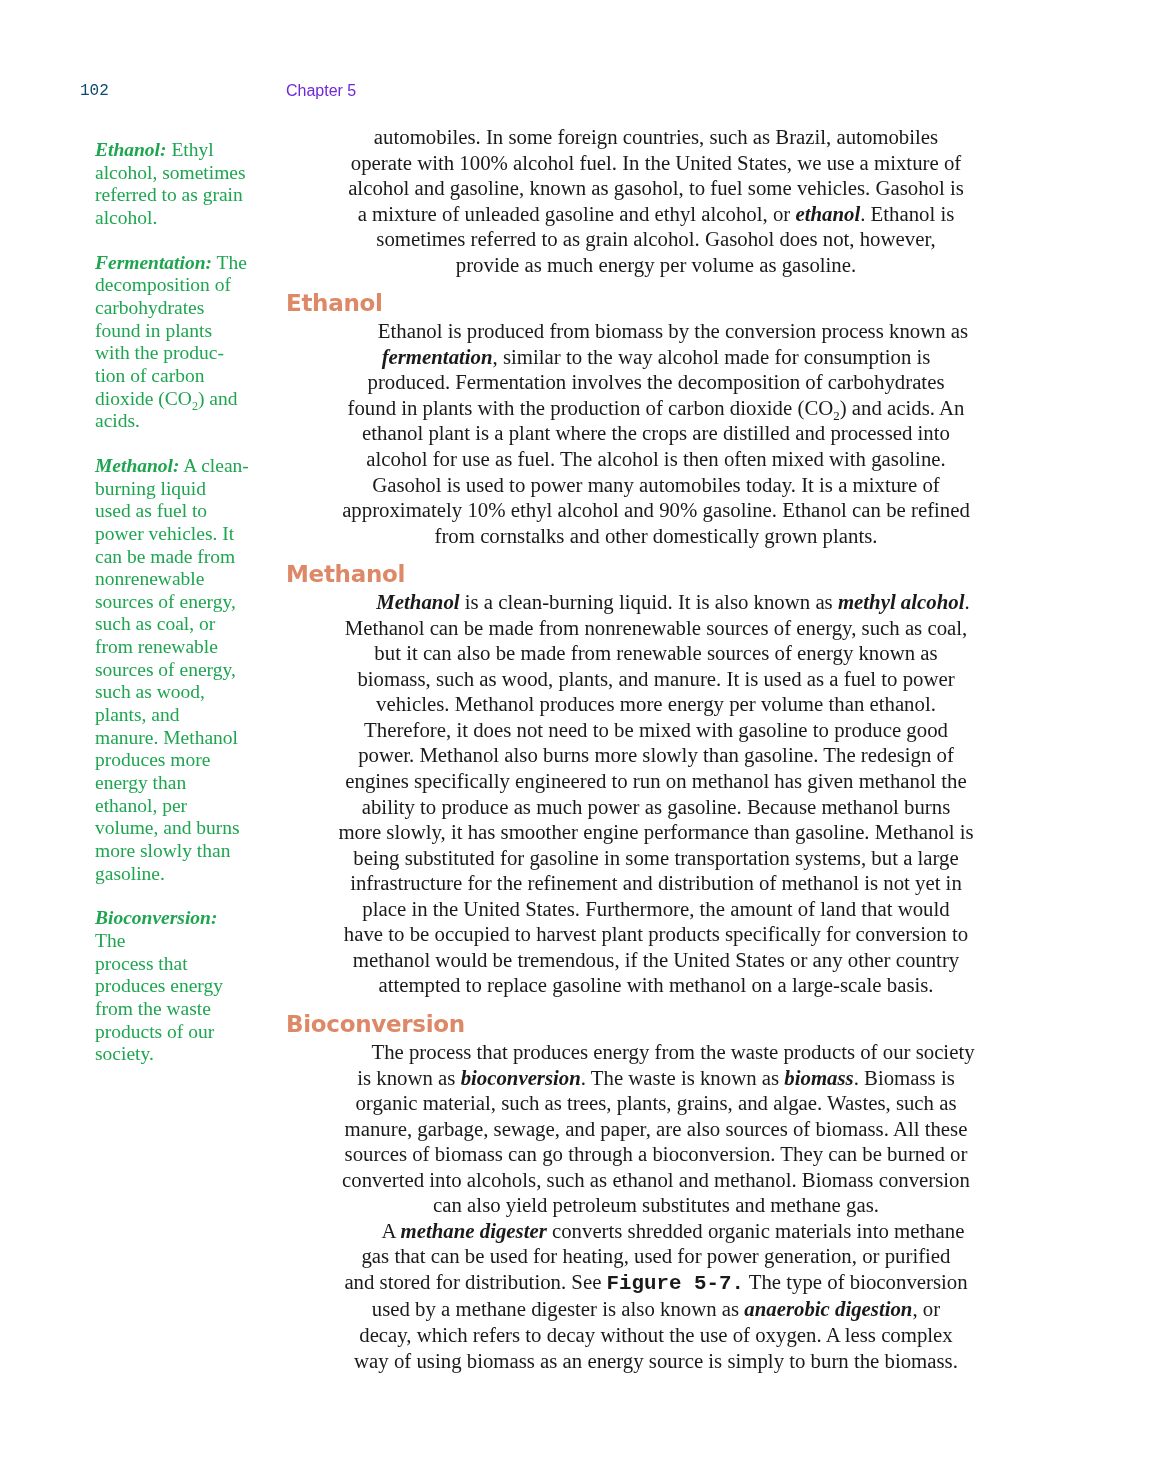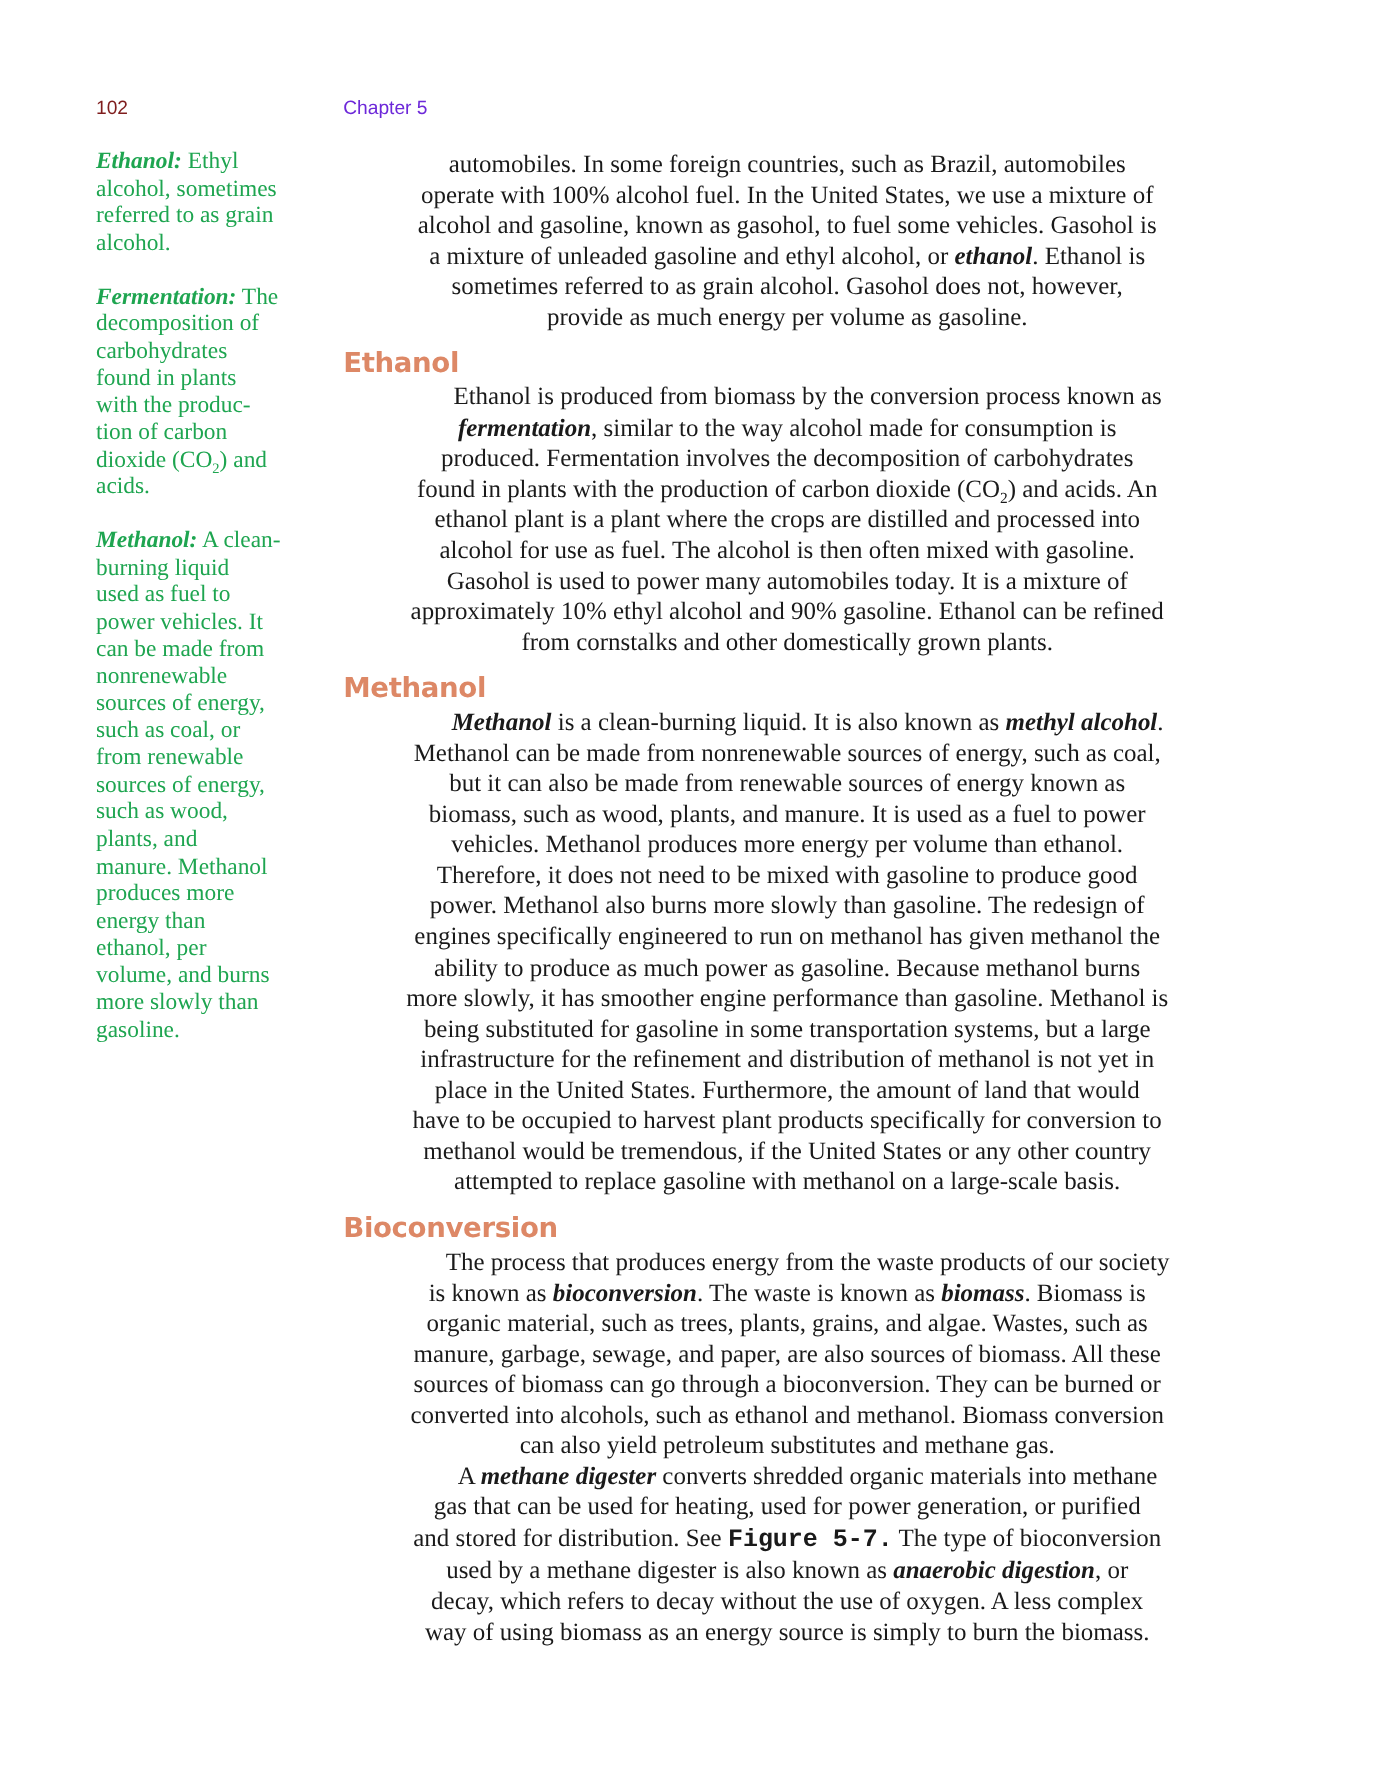--- a/index.html
+++ b/index.html
@@ -1,22 +1,22 @@
 <!DOCTYPE html>
 <html><head>
 <meta charset="utf-8">
 <style>
   html, body { margin: 0; padding: 0; background: #ffffff; }
   body { width: 1156px; height: 1479px; position: relative; overflow: hidden; }
-  .page-number { position: absolute; left: 80px; top: 82px; font-family: Liberation Sans, sans-serif; font-size: 16px; color: #7f1d1d; }
+  .page-number { position: absolute; left: 80px; top: 82px; font-family: Liberation Mono, monospace; font-size: 16px; color: #0c4a6e; }
   .running-head { position: absolute; left: 286px; top: 82px; font-family: "Liberation Sans", sans-serif; font-size: 16px; color: #6d28d9; }
 
   .sidebar { position: absolute; left: 80px; top: 124px; width: 185px;
              font-family: "Liberation Serif", serif; font-size: 19.5px; line-height: 22.65px; color: #1ea550; }
-  .sidebar .gloss { margin: 0; white-space: pre-line; }
+  .sidebar .gloss { margin: 15px; white-space: pre-line; }
   .sidebar .term { font-style: italic; font-weight: bold; }
   .sidebar .it { font-style: italic; }
 
   .main { position: absolute; left: 286px; top: 124px; width: 740px;
           font-family: "Liberation Serif", serif; font-size: 20.8px; line-height: 25.55px; color: #1a1a1a; }
   .main .para { margin: 0; white-space: pre-line; text-align: center; }
   .main .heading { margin: 0; font-family: "DejaVu Sans", sans-serif; font-weight: bold; font-size: 23px;
                    color: #dd8866; letter-spacing: -0.3px; }
   .bi { font-style: italic; font-weight: bold; }
   .b { font-weight: bold; font-family: Liberation Mono, monospace; }
@@ -57,20 +57,26 @@
 plants, and
 manure. Methanol
 produces more
 energy than
 ethanol, per
 volume, and burns
 more slowly than
 gasoline.</span></p>
 
 
+  <p class="gloss" style="margin-bottom:22px"><span class="term">Bioconversion:</span><span> The</span>
+<span>process that
+produces energy
+from the waste
+products of our
+society.</span></p>
 
 </aside>
 
 <main class="main">
   <p class="para"><span>automobiles. In some foreign countries, such as Brazil, automobiles
 operate with 100% alcohol fuel. In the United States, we use a mixture of
 alcohol and gasoline, known as gasohol, to fuel some vehicles. Gasohol is
 a mixture of unleaded gasoline and ethyl alcohol, or </span><span class="bi">ethanol</span><span>. Ethanol is
 sometimes referred to as grain alcohol. Gasohol does not, however,
 provide as much energy per volume as gasoline.</span></p>

